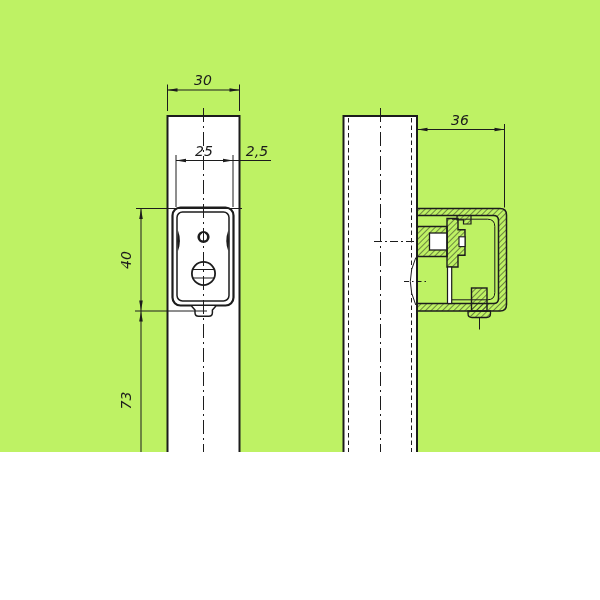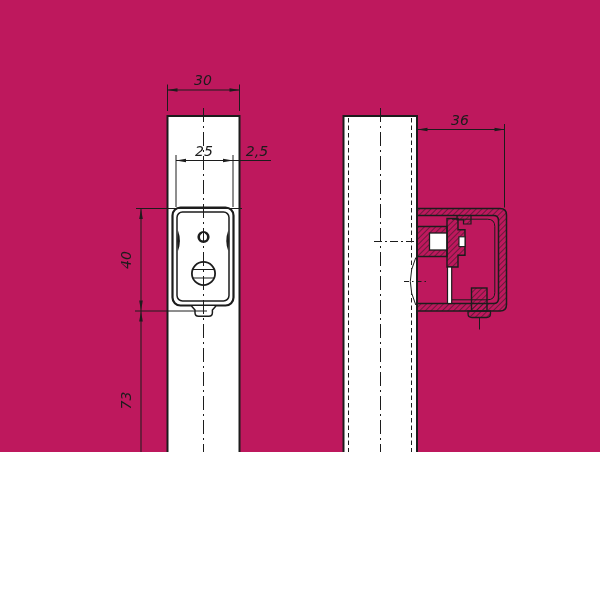--- a/index.html
+++ b/index.html
@@ -1,16 +1,16 @@
 <!DOCTYPE html>
 <html><head>
 <meta charset="utf-8">
 <style>
   html,body{margin:0;padding:0;background:#ffffff;}
-  .canvas{width:600px;height:452px;position:relative;background:#be185d;overflow:hidden;}
+  .canvas{width:600px;height:452px;position:relative;background:#bef264;overflow:hidden;}
   svg{display:block;}
   .dim-text{font-family:"DejaVu Sans",sans-serif;font-style:italic;font-size:14px;fill:#1c1c1c;}
   .thin{stroke:#1c1c1c;stroke-width:1;fill:none;}
   .outline{stroke:#1c1c1c;fill:#ffffff;}
 </style>
 </head>
 <body>
 
 <div class="canvas">
 <svg width="600" height="600" viewBox="0 0 600 600">

